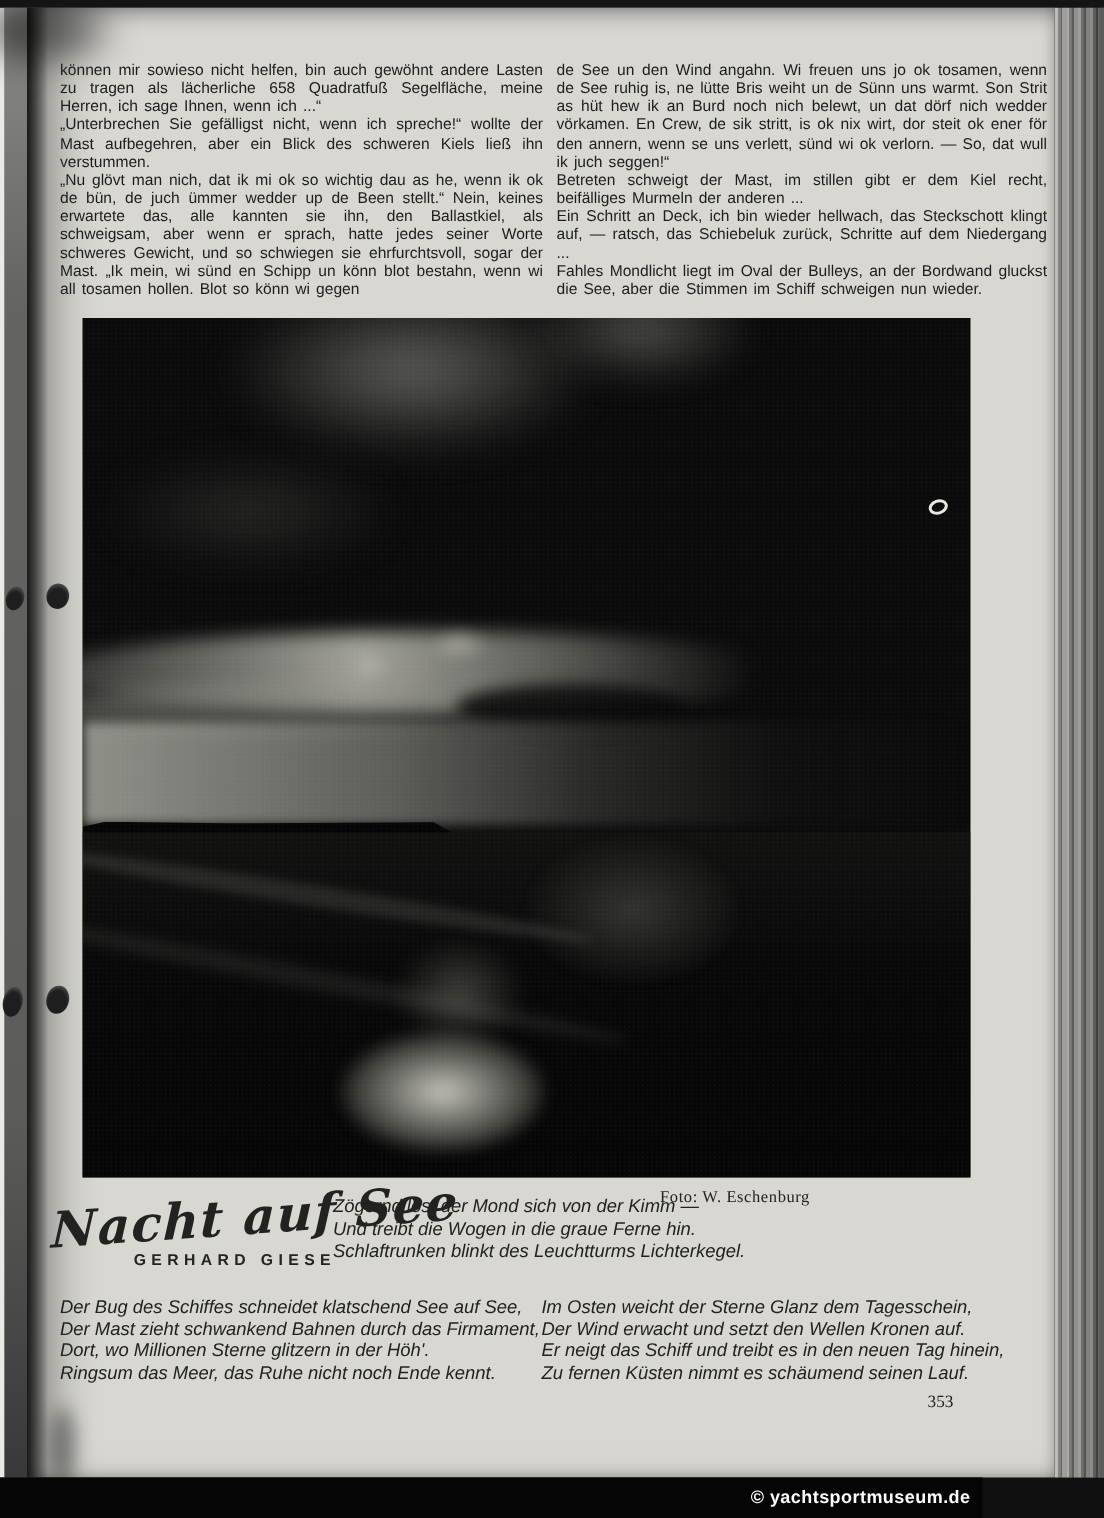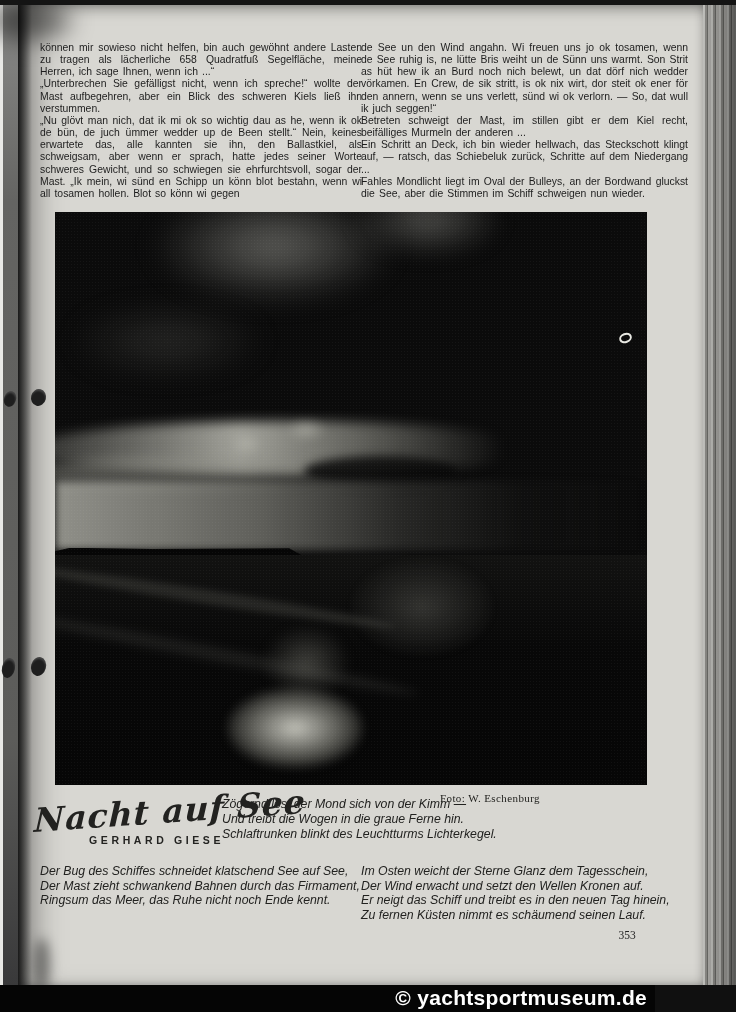--- a/index.html
+++ b/index.html
@@ -23,21 +23,21 @@
           border-radius:50%;filter:blur(12px);}
   .top-bar{position:absolute;left:0;top:0;width:736px;height:5px;background:#141414;}
   .page-stack{position:absolute;left:703px;top:5px;width:33px;height:980px;
       background:linear-gradient(to right,rgba(0,0,0,.05),rgba(0,0,0,.3) 75%,rgba(0,0,0,.55)),
                  repeating-linear-gradient(to right,#c8c8c4 0 2px,#908f8b 2px 4px,#6e6e6a 4px 5px,#b4b3af 5px 8px);}
   
   .col{position:absolute;top:42px;font-size:10.4px;line-height:12.15px;color:#1d1d1d;
        text-align:justify;word-spacing:1.2px;}
   .col p{margin:0;}
   .col-left{left:40px;width:322px;}
-  .col-right{left:361px;width:327px;}
+  .col-right{left:371px;width:327px;}
   
   .photo{position:absolute;left:55px;top:212px;width:592px;height:573px;background:#0b0b0b;overflow:hidden;}
   .photo>div{position:absolute;}
   .ph-grain{left:0;top:0;width:100%;height:100%;opacity:.07;
       background-image:radial-gradient(rgba(255,255,255,.6) .5px,transparent .7px);background-size:3px 3px;}
   .ph-topglow{left:16%;top:-4%;width:42%;height:20%;border-radius:50%;filter:blur(14px);
       background:radial-gradient(ellipse,rgba(165,165,158,.55),transparent 70%);}
   .ph-topglow2{left:50%;top:-5%;width:26%;height:13%;border-radius:50%;filter:blur(10px);
       background:radial-gradient(ellipse,rgba(140,140,134,.5),transparent 70%);}
   .ph-midcloud{left:2%;top:16%;width:34%;height:13%;border-radius:50%;filter:blur(14px);
@@ -82,21 +82,21 @@
       font-size:12.3px;color:#222220;white-space:nowrap;}
   .stanza div{line-height:15.1px;}
   .stanza-2 div,.stanza-3 div{line-height:14.6px;}
   .stanza-1{left:222px;top:797px;}
   .stanza-2{left:40px;top:864px;}
   .stanza-3{left:361px;top:864px;}
   .page-number{position:absolute;left:608px;top:929px;width:38px;text-align:center;
       font-family:"Liberation Serif",serif;font-size:11.5px;color:#222;}
   
   .watermark-bar{position:absolute;left:0;top:985px;width:655px;height:27px;background:#050505;
-      color:#fff;font-size:21px;font-weight:bold;text-align:right;line-height:26px;
+      color:#fff;font-size:12px;font-weight:bold;text-align:right;line-height:26px;
       padding-right:8px;box-sizing:border-box;letter-spacing:.3px;}
 </style>
 </head>
 <body>
 
 <div class="scan">
 
   <div class="page"></div>
   <div class="edge-white"></div>
   <div class="spine"></div>
@@ -149,20 +149,21 @@
   </div>
 
   <div class="stanza stanza-1">
     <div>Zögernd löst der Mond sich von der Kimm —</div>
     <div>Und treibt die Wogen in die graue Ferne hin.</div>
     <div>Schlaftrunken blinkt des Leuchtturms Lichterkegel.</div>
   </div>
   <div class="stanza stanza-2">
     <div>Der Bug des Schiffes schneidet klatschend See auf See,</div>
     <div>Der Mast zieht schwankend Bahnen durch das Firmament,</div>
+    <div>Dort, wo Millionen Sterne glitzern in der Höh'.</div>
     <div>Ringsum das Meer, das Ruhe nicht noch Ende kennt.</div>
   </div>
   <div class="stanza stanza-3">
     <div>Im Osten weicht der Sterne Glanz dem Tagesschein,</div>
     <div>Der Wind erwacht und setzt den Wellen Kronen auf.</div>
     <div>Er neigt das Schiff und treibt es in den neuen Tag hinein,</div>
     <div>Zu fernen Küsten nimmt es schäumend seinen Lauf.</div>
   </div>
 
   <div class="page-number">353</div>

